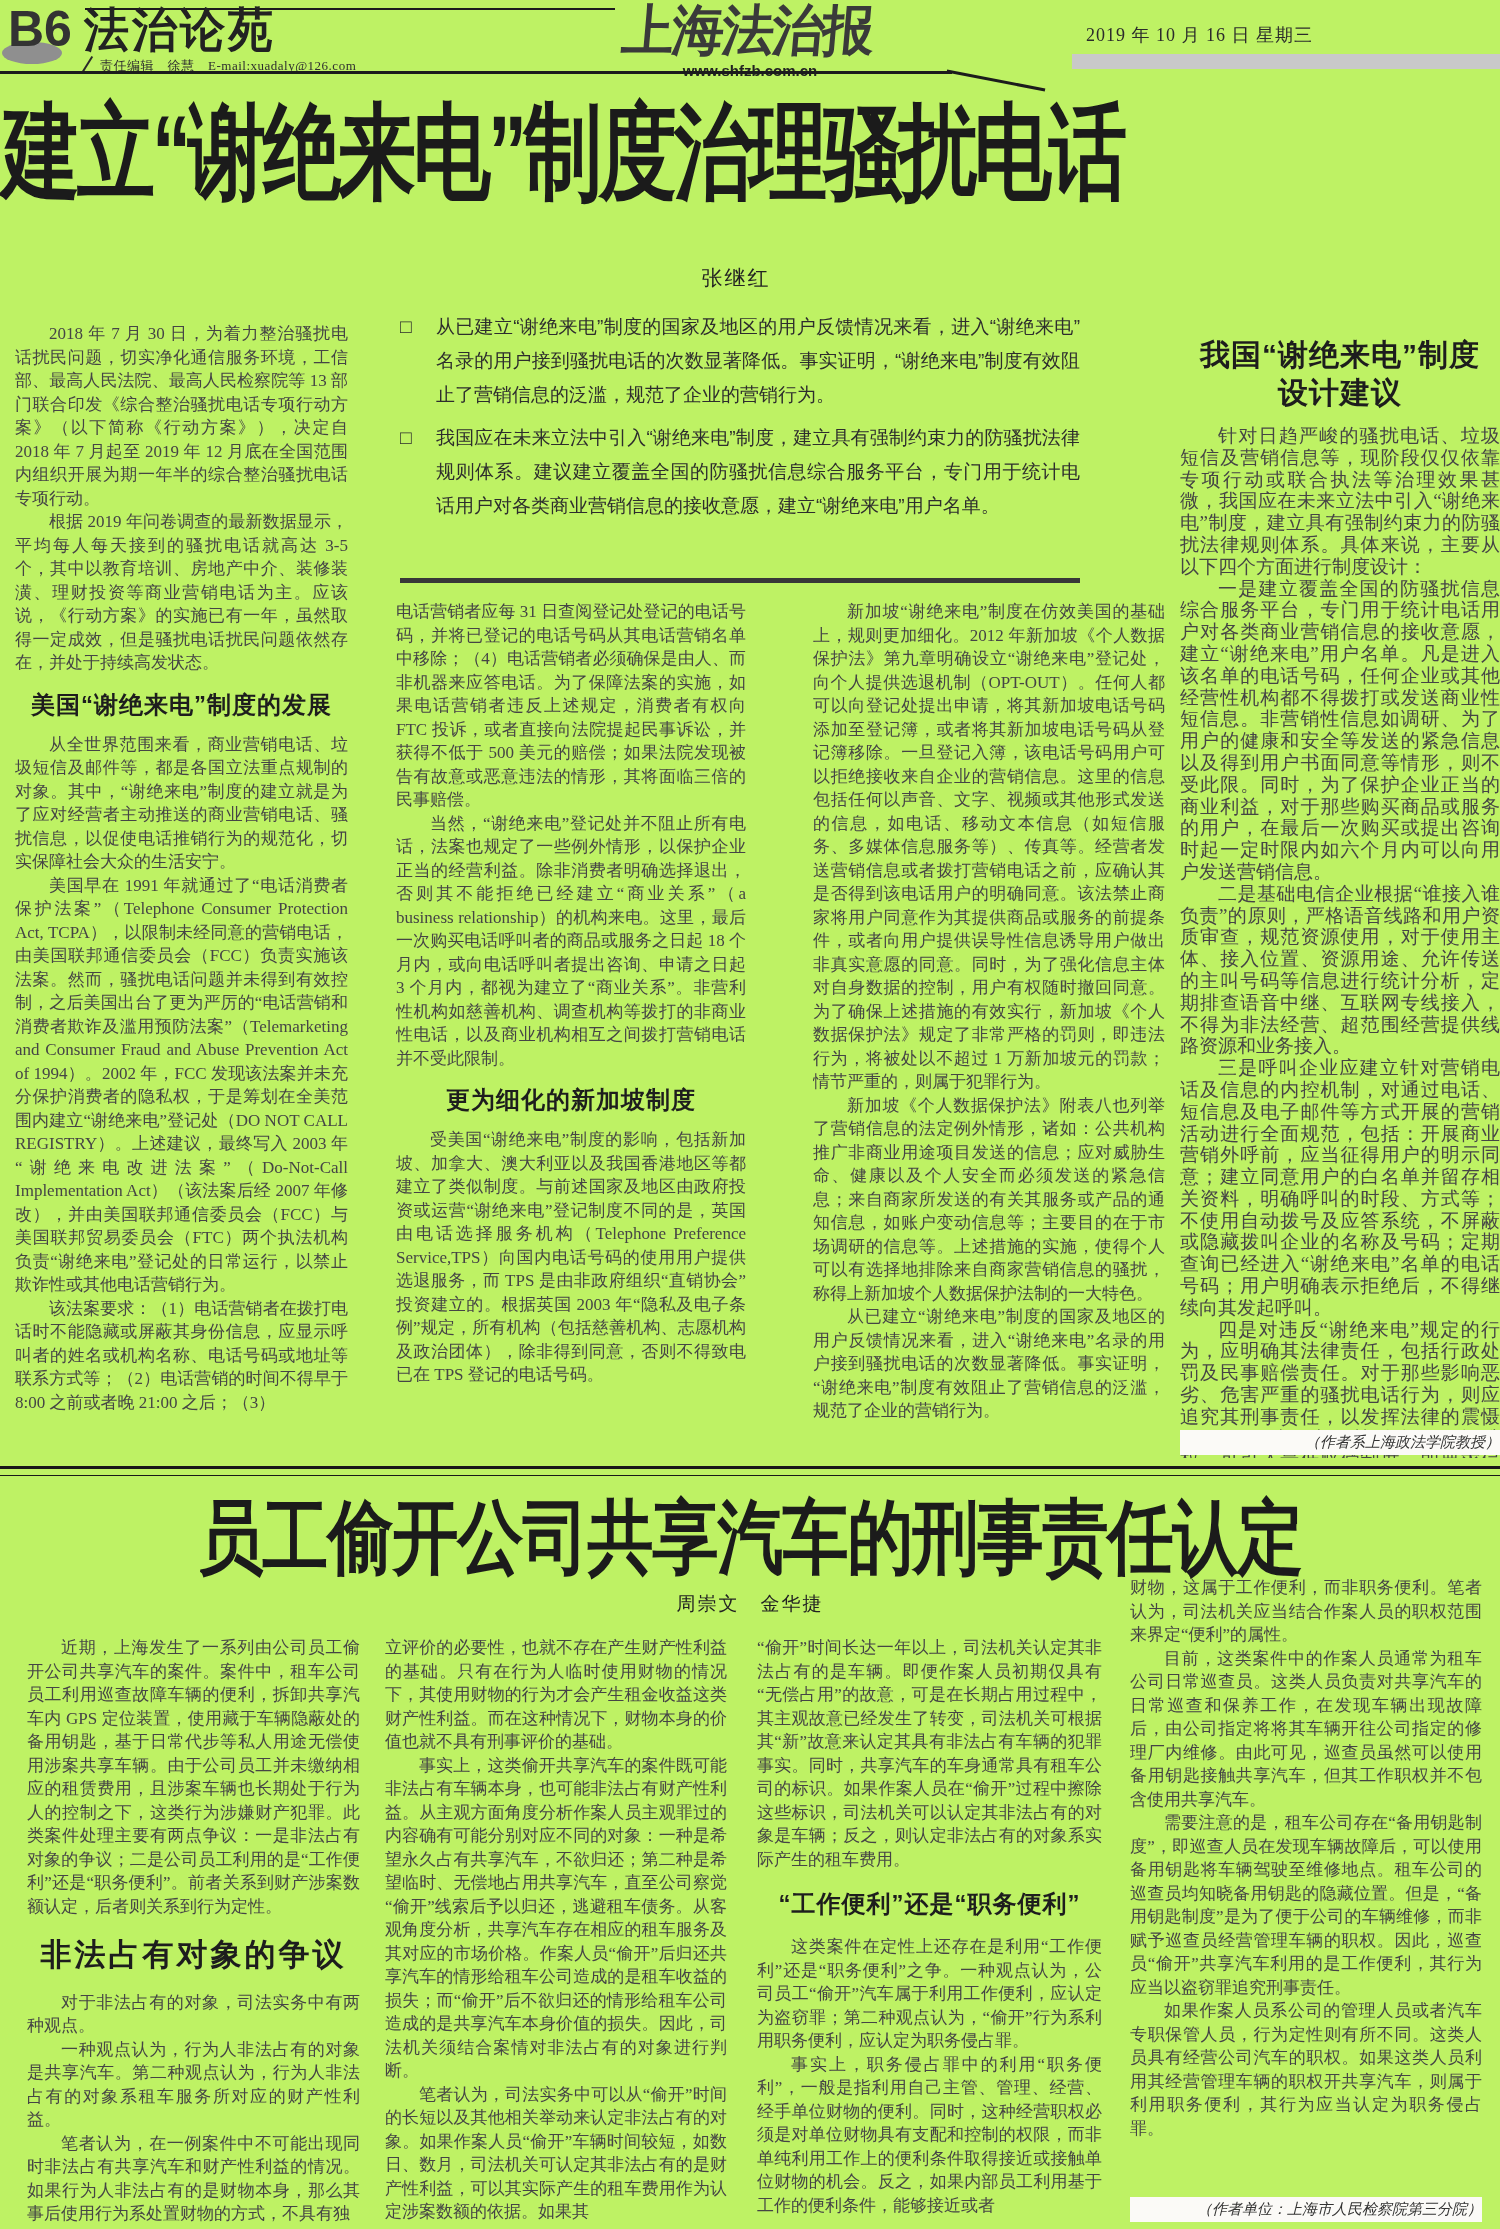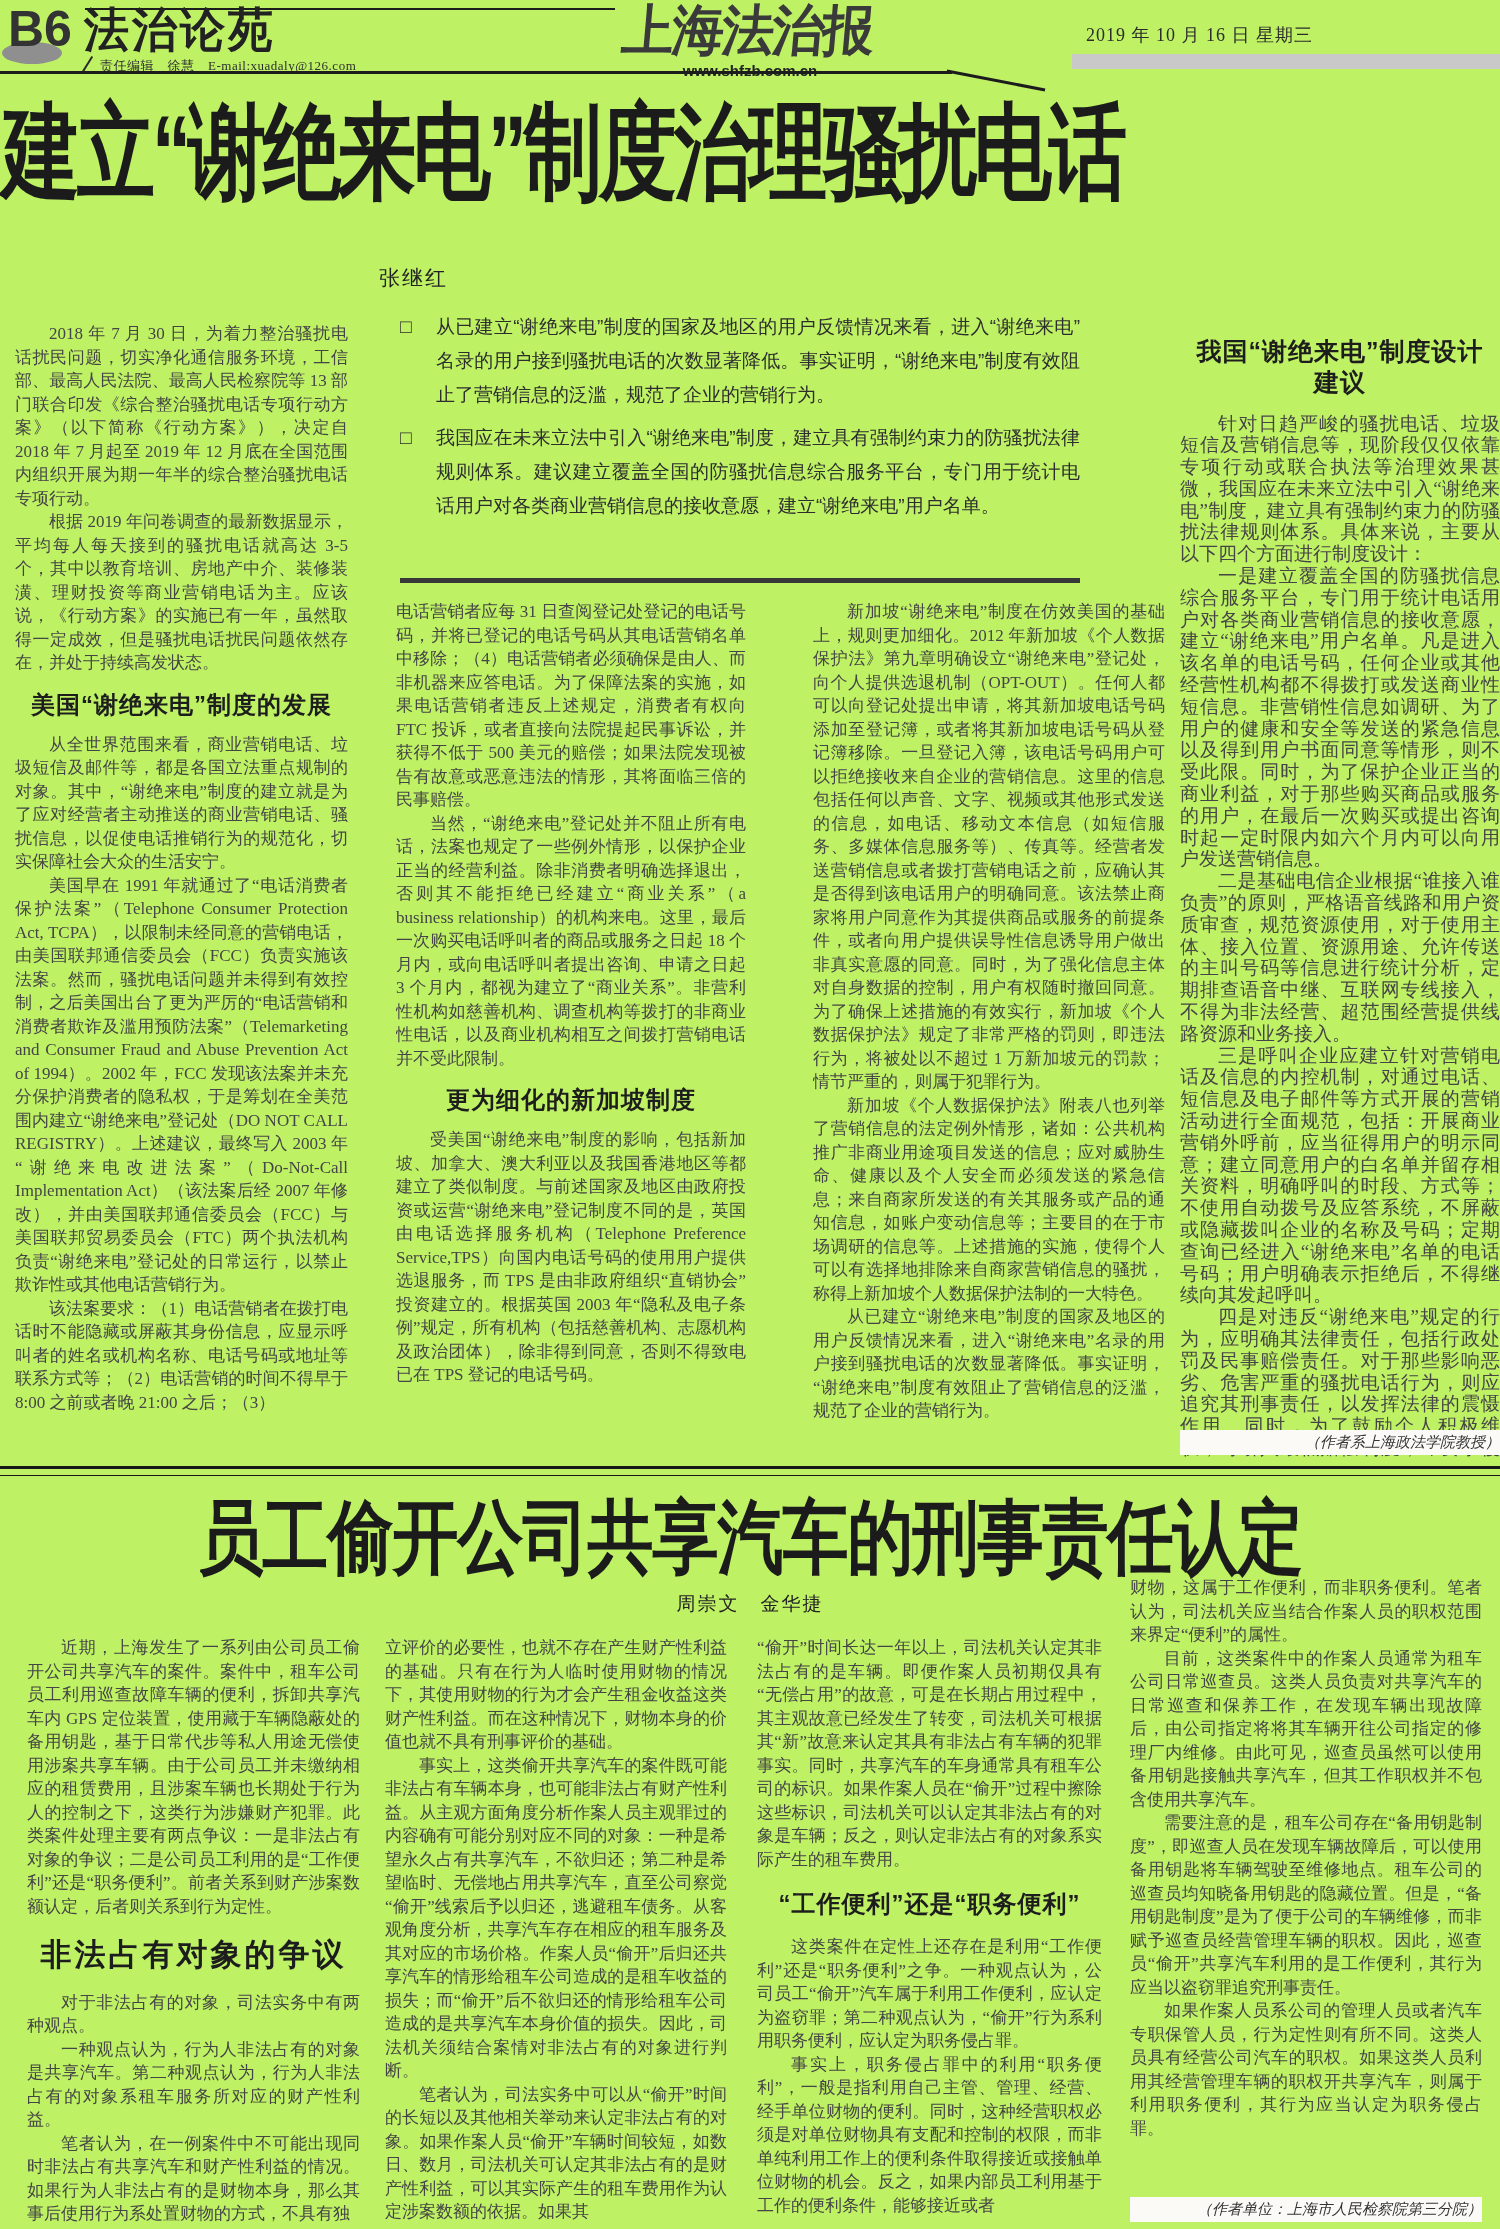--- a/index.html
+++ b/index.html
@@ -20,37 +20,37 @@
             color:#3a3a3a;transform:skewX(-5deg) scaleY(1.05);transform-origin:top center;letter-spacing:-2px;}
   .website{left:580px;top:62px;width:340px;text-align:center;font:700 15px/1.2 "Liberation Sans","DejaVu Sans",sans-serif;color:#222;}
   .date{left:1086px;top:25px;width:410px;font:18px/1.2 "Liberation Serif","DejaVu Serif",serif;color:#2b2b2b;letter-spacing:1px;}
   .gray-bar{left:1072px;top:54px;width:428px;height:15px;background:#c9c9c9;}
   .header-rule{left:0;top:71px;width:952px;height:2.5px;background:#1c1c1c;}
   .header-diag{left:946px;top:79px;width:100px;height:2.5px;background:#1c1c1c;transform:rotate(11deg);}
   
   .a1-headline{left:2px;top:100px;width:1170px;white-space:nowrap;
                font:900 78px/1 "Liberation Sans","DejaVu Sans",sans-serif;color:#1b1b1b;
                letter-spacing:-3px;transform:scaleY(1.34);transform-origin:top left;}
-  .a1-author{left:379px;top:266px;width:680px;text-align:left;font:21px/1.2 "Liberation Serif","DejaVu Serif",serif;color:#222;letter-spacing:2px;}
+  .a1-author{left:396px;top:266px;width:680px;text-align:center;font:21px/1.2 "Liberation Serif","DejaVu Serif",serif;color:#222;letter-spacing:2px;}
   .summary{left:400px;top:310px;width:680px;}
   .sum-item{position:relative;padding-left:36px;margin-bottom:9px;
             font:500 19px/34px "Liberation Sans","DejaVu Sans",sans-serif;color:#2d2d2d;text-align:justify;}
   .sum-item .sq{position:absolute;left:0;top:0;font-size:19px;}
   .box-divider{left:400px;top:578px;width:680px;height:5px;background:#383838;}
   .col{overflow:hidden;text-align:justify;}
   .col p.para{margin:0;text-indent:2em;font:17px/23.5px "Liberation Serif","DejaVu Serif",serif;color:#454545;}
   .col p.cont{text-indent:0;}
   .col h3.subhead{margin:15px 0 13px;text-align:center;font:700 24px/1.25 "Liberation Sans","DejaVu Sans",sans-serif;
                   color:#1d1d1d;letter-spacing:1px;text-indent:0;}
   .c-a1-1{left:15px;top:322px;width:333px;height:1137px;}
   .c-a1-2{left:396px;top:600px;width:350px;height:858px;}
   .c-a1-3{left:813px;top:600px;width:352px;height:858px;}
   .c-a1-4{left:1180px;top:330px;width:320px;height:1128px;}
   .c-a1-4 p.para{font-size:19px;line-height:21.8px;}
-  .c-a1-4 h3.subhead{margin:6px 12px 14px;font-size:25px;}
+  .c-a1-4 h3.subhead{margin:6px 12px 14px;font-size:30px;}
   .author-note{text-align:right;font:italic 15px/1.4 "Liberation Serif","DejaVu Serif",serif;color:#333;background:#fbfaf7;padding:2px 0;}
   .a1-note{left:1180px;top:1430px;width:320px;}
   
   .mid-divider{left:0;top:1466px;width:1500px;height:10px;border-top:3.5px solid #181818;border-bottom:1.5px solid #181818;box-sizing:border-box;}
   
   .a2-headline{left:0;top:1497px;width:1500px;text-align:center;white-space:nowrap;
                font:900 66px/1 "Liberation Sans","DejaVu Sans",sans-serif;color:#1b1b1b;
                letter-spacing:-1px;transform:scaleY(1.22);transform-origin:top center;}
   .a2-authors{left:0;top:1593px;width:1500px;text-align:center;font:19px/1.2 "Liberation Serif","DejaVu Serif",serif;color:#222;letter-spacing:2px;}
   .c-a2-1{left:15px;top:1636px;width:333px;height:593px;margin-left:12px;}

